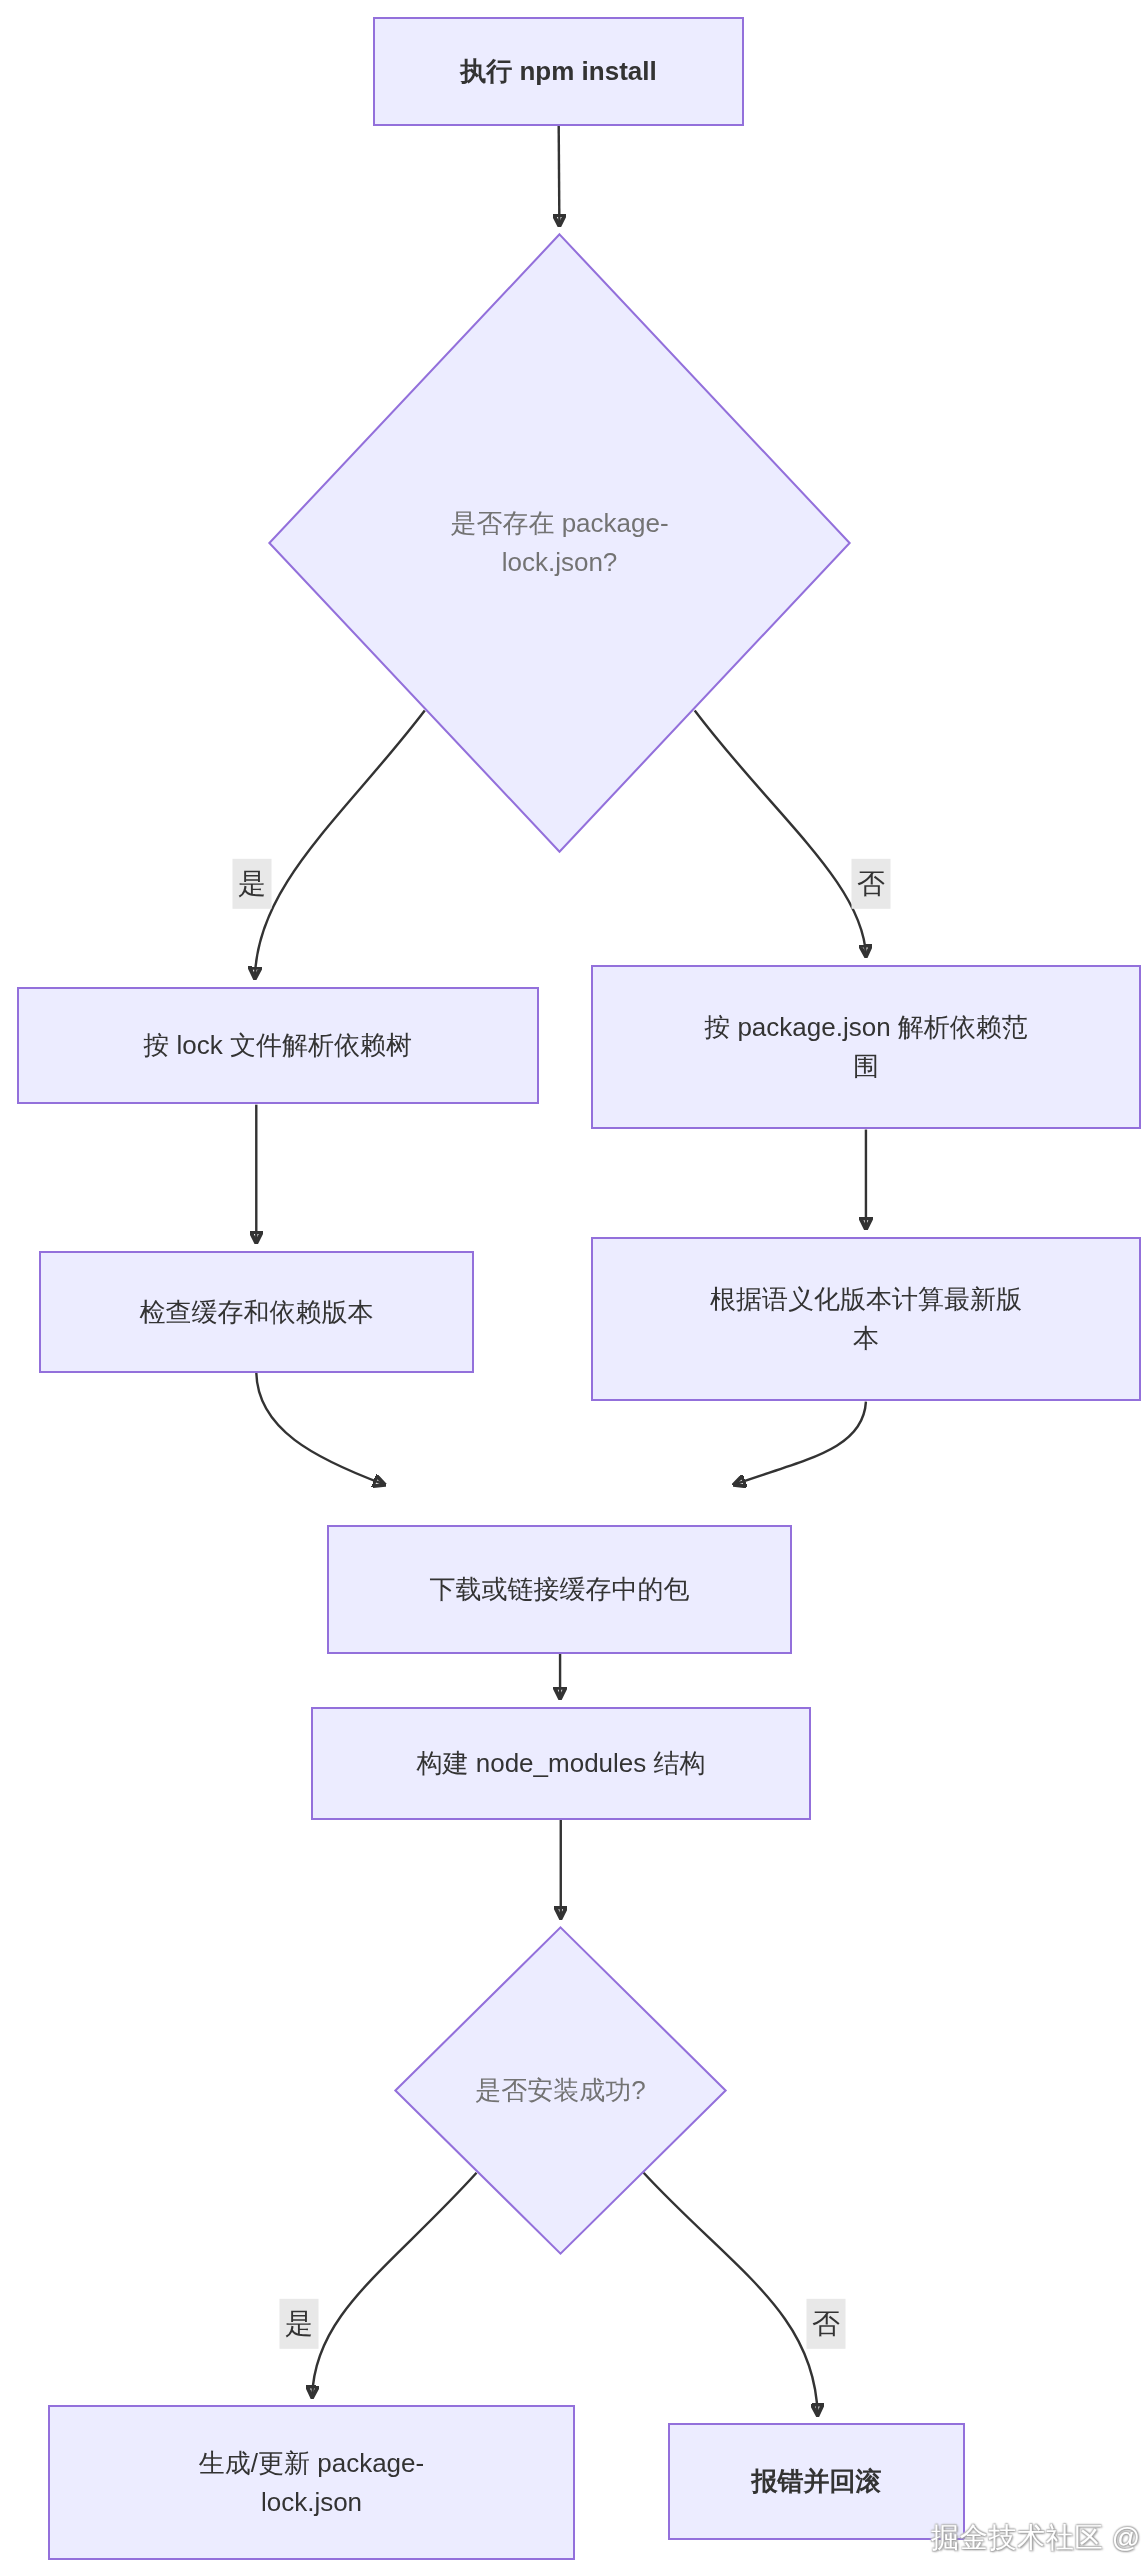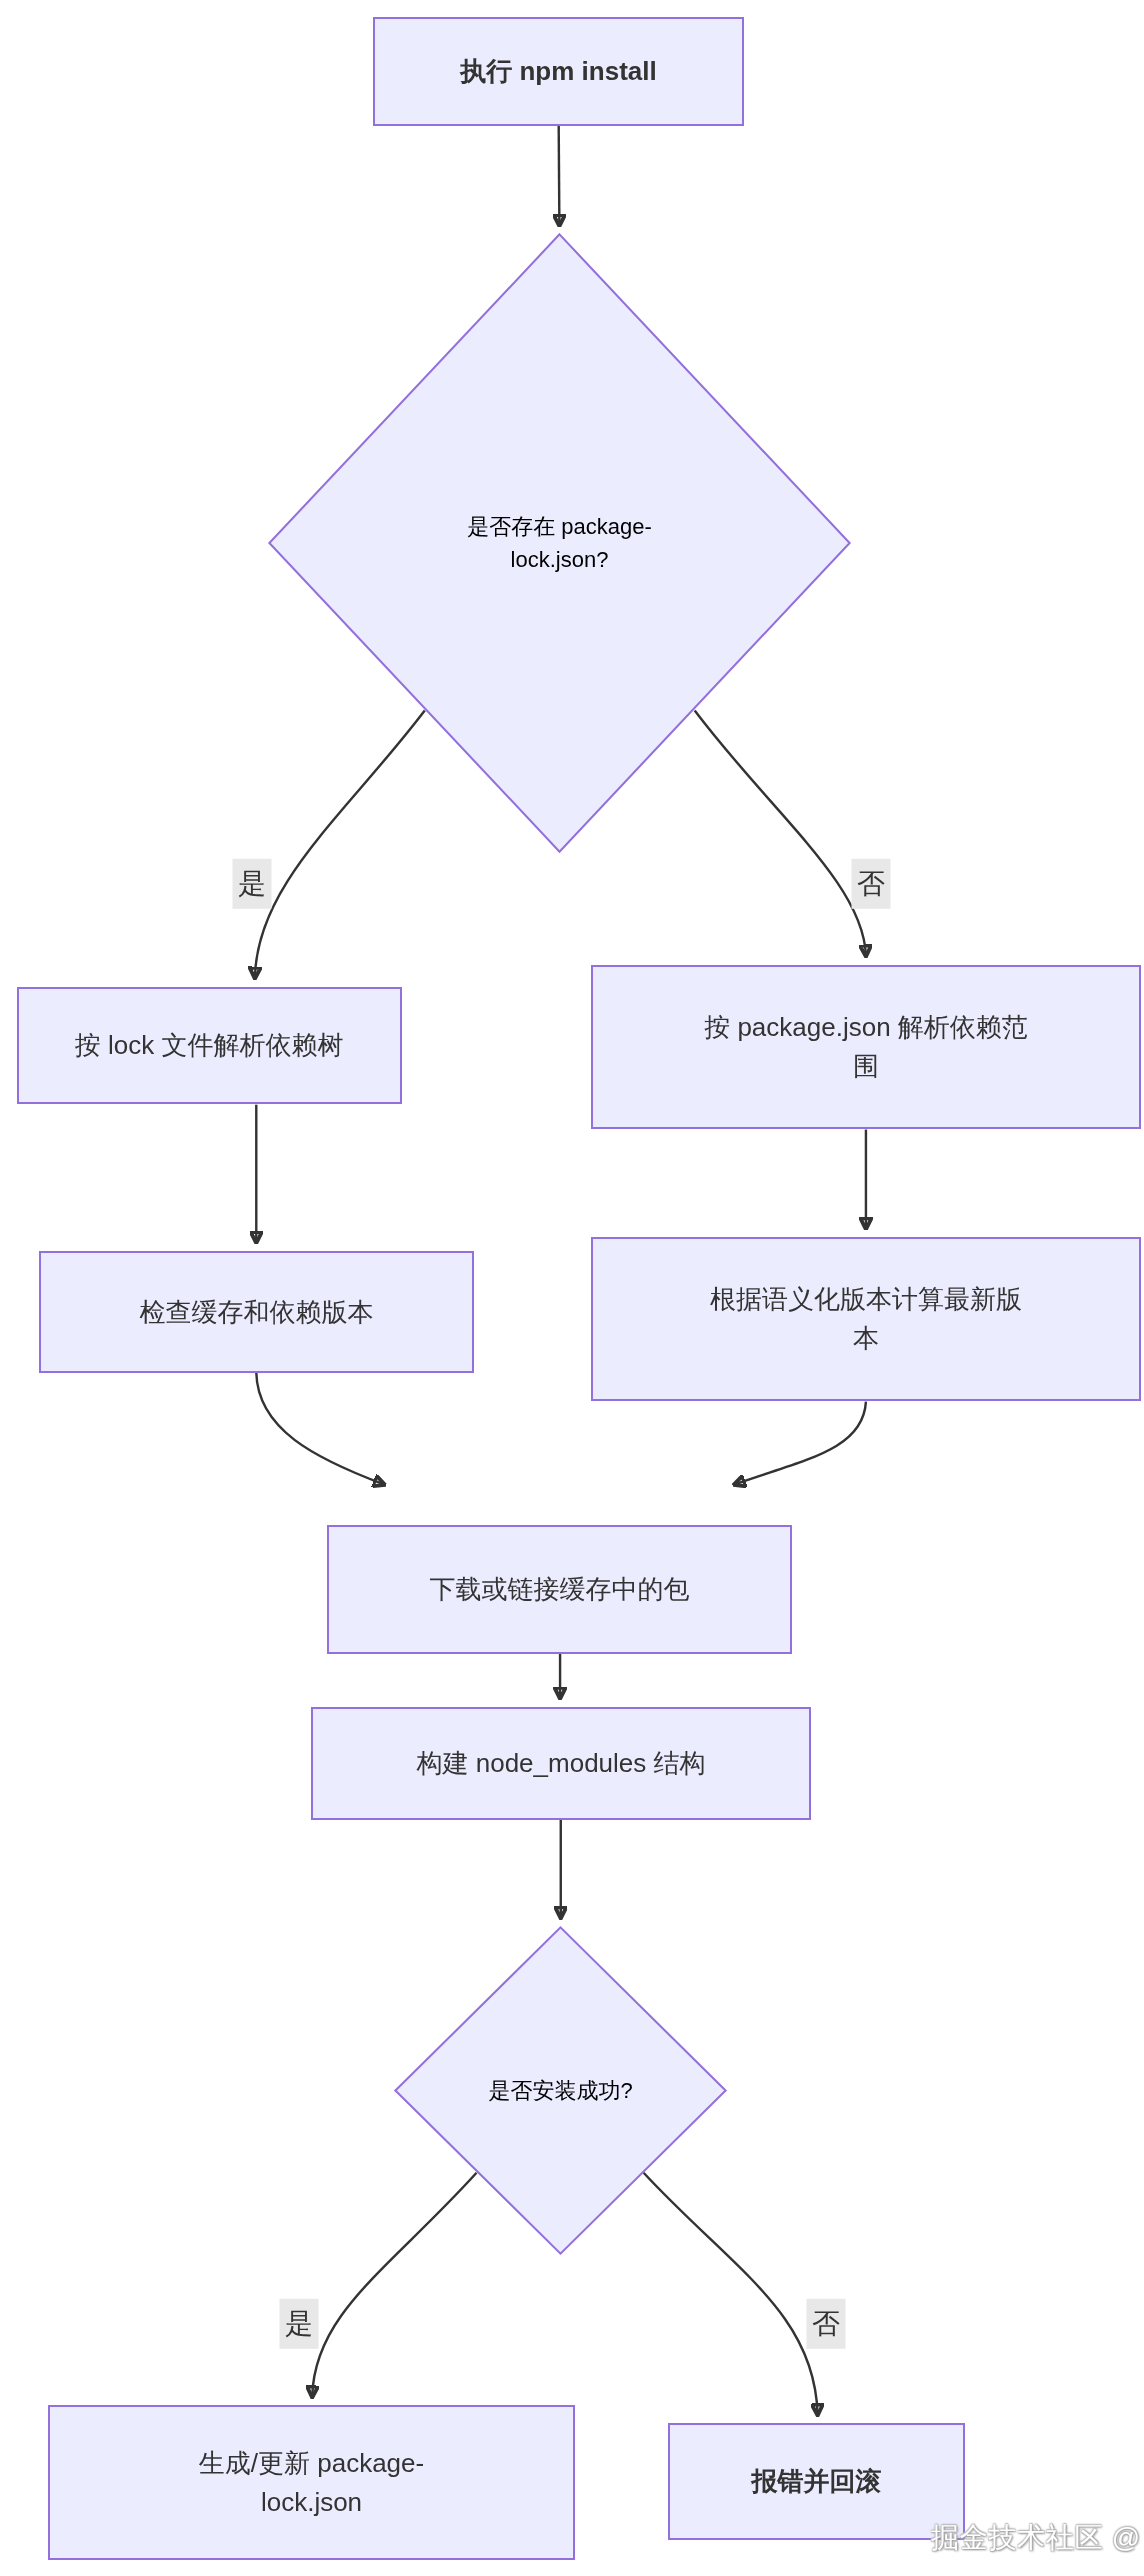--- a/index.html
+++ b/index.html
@@ -14,21 +14,21 @@
     position:absolute;box-sizing:border-box;
     background:#ECECFF;border:2.1px solid #9370DB;
     display:flex;align-items:center;justify-content:center;
     color:#333333;font-size:26px;line-height:1.5;text-align:center;
     white-space:pre-line;
   }
   .diamond{position:absolute;}
   .diamond svg{position:absolute;left:0;top:0;width:100%;height:100%;overflow:visible;}
   .diamond .dlabel{
     position:absolute;inset:0;display:flex;align-items:center;justify-content:center;
-    color:#000000;font-size:22px;line-height:1.5;text-align:center;white-space:pre-line;
+    color:#737373;font-size:26px;line-height:1.5;text-align:center;white-space:pre-line;
   }
   .edge-label{
     position:absolute;transform:translate(-50%,-50%);
     background:#e8e8e8;color:#333333;font-size:28px;line-height:1.3;
     padding:7px 5.5px;text-align:center;
   }
   .watermark{
     position:absolute;color:#ffffff;font-size:28px;letter-spacing:0.7px;
     text-shadow:1.4px 1.4px 2.1px #9a9a9a,-0.7px -0.7px 1.4px #c0c0c0,0.7px -0.7px 1.4px #b0b0b0,-0.7px 0.7px 1.4px #b0b0b0;
     white-space:nowrap;
@@ -61,21 +61,21 @@
   <div class="node" style="left:373px;top:16.6px;width:371px;height:109px;font-weight:bold;">执行 npm install</div>
 
   <div class="diamond" style="left:268px;top:233px;width:583px;height:620px;">
     <svg viewBox="0 0 845 898" preserveAspectRatio="none">
       <polygon points="422.5,2 843,449 422.5,896 2,449" fill="#ECECFF" stroke="#9370DB" stroke-width="3"></polygon>
     </svg>
     <div class="dlabel">是否存在 package-
 lock.json?</div>
   </div>
 
-  <div class="node" style="left:16.6px;top:987px;width:385px;height:117px;">按 lock 文件解析依赖树</div>
+  <div class="node" style="left:16.6px;top:987px;width:522px;height:117px;">按 lock 文件解析依赖树</div>
 
   <div class="node" style="left:591px;top:965px;width:550px;height:164px;">按 package.json 解析依赖范
 围</div>
 
   <div class="node" style="left:39px;top:1251px;width:435px;height:122px;">检查缓存和依赖版本</div>
 
   <div class="node" style="left:591px;top:1237px;width:550px;height:164px;">根据语义化版本计算最新版
 本</div>
 
   <div class="node" style="left:327px;top:1491px;width:465px;height:129px;margin-top:34px;">下载或链接缓存中的包</div>

